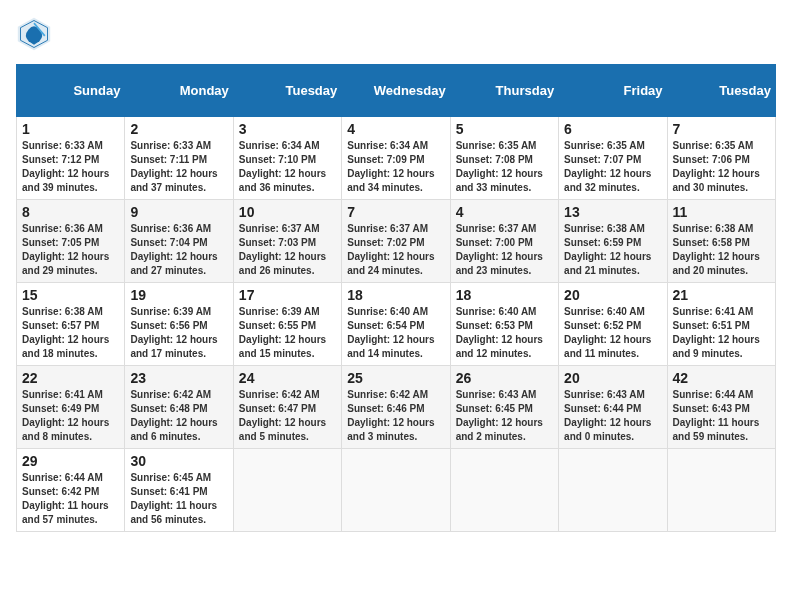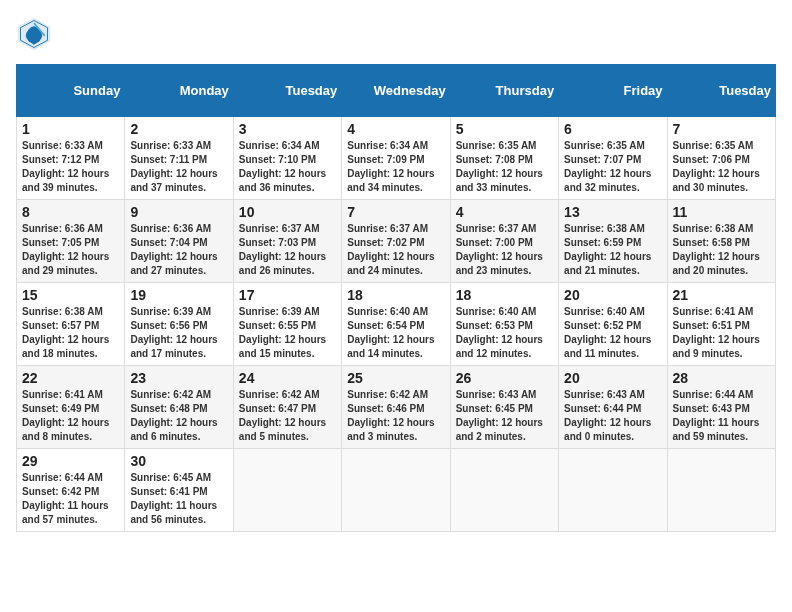--- a/index.html
+++ b/index.html
@@ -346,21 +346,21 @@
       </td>
         <td>
         <span class="day-num">20</span>
         <div class="day-info">
           Sunrise: 6:43 AM<br>
           Sunset: 6:44 PM<br>
           Daylight: 12 hours and 0 minutes.
         </div>
       </td>
         <td>
-        <span class="day-num">28</span>
+        <span class="day-num">42</span>
         <div class="day-info">
           Sunrise: 6:44 AM<br>
           Sunset: 6:43 PM<br>
           Daylight: 11 hours and 59 minutes.
         </div>
       </td>
       </tr>
       <tr>
         <td>
         <span class="day-num">29</span>

